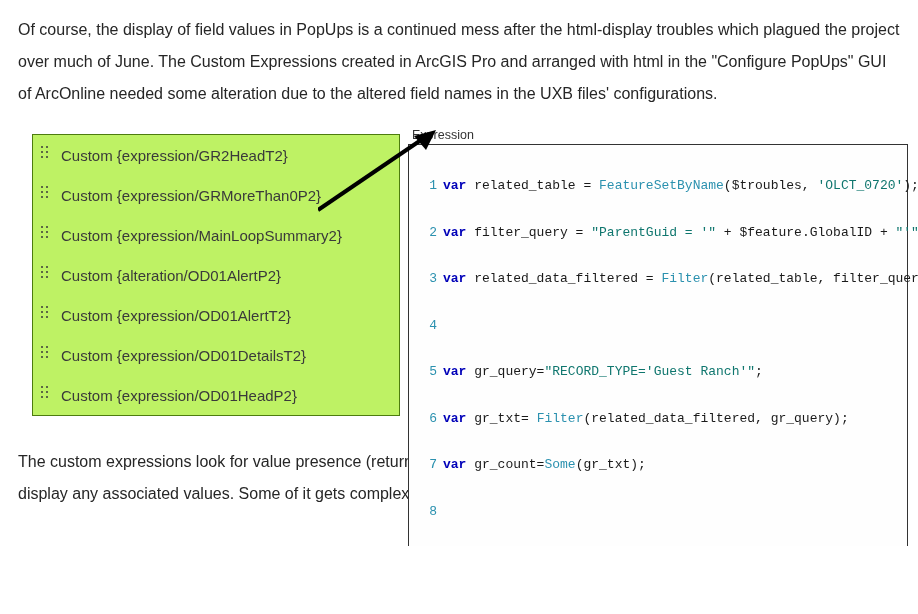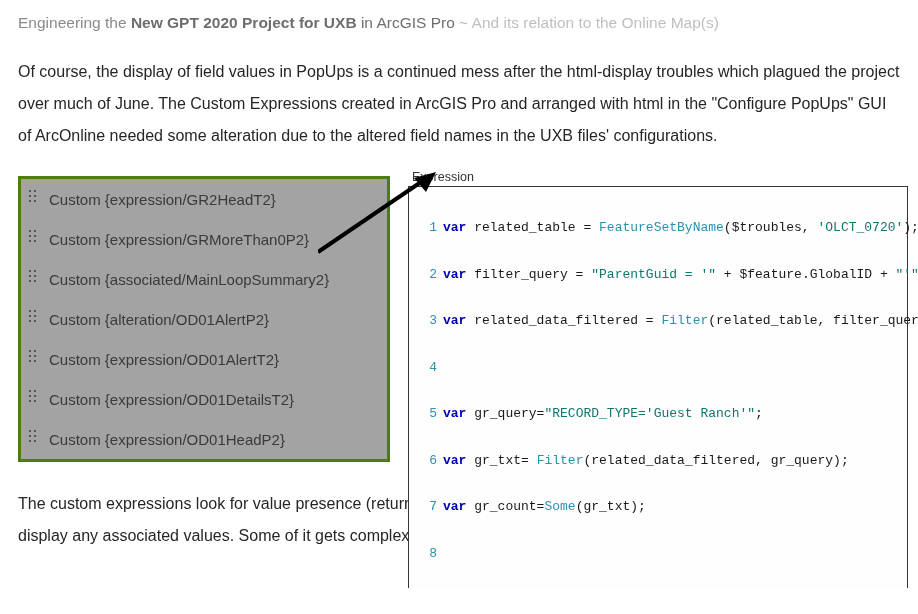--- a/index.html
+++ b/index.html
@@ -33,26 +33,27 @@
   }
   .diagram-row {
     display: flex;
     align-items: flex-start;
     position: relative;
     margin: 6px 0 18px 0;
     height: 300px;
   }
   .expr-box {
     width: 366px;
-    border: 3px solid #4d7c0f;
+    border: 1px solid #4d7c0f;
     box-shadow: 0 0 0 0 rgba(0,0,0,0);
-    background: #a3a3a3;
+    background: #bef264;
     margin-top: 6px;
     position: relative;
     z-index: 2;
+    margin-left: 14px;
   }
   .expr-item {
     display: flex;
     align-items: center;
     height: 40px;
     padding: 0 8px 0 6px;
     font-size: 15px;
     color: #3a3a3a;
   }
   .drag-dots {
@@ -111,23 +112,20 @@
   .kw   { color: #0000b8; font-weight: bold; }
   .fn   { color: #2b91af; font-family: Liberation Mono, monospace; }
   .str  { color: #0f766e; }
   .footer-para { margin-top: 12px; }
 </style>
 </head>
 <body>
 
 <div class="page">
 
-  <div class="heading">
-    <span class="eng">Engineering the </span><span class="bold">New GPT 2020 Project for UXB</span><span class="mid"> in ArcGIS Pro </span><span class="tilde">~ </span><span class="tail">And its relation to the Online Map(s)</span>
-  </div>
 
   <p class="para">Of course, the display of field values in PopUps is a continued mess after the html-display troubles which plagued the project over much of June.  The Custom Expressions created in ArcGIS Pro and arranged with html in the "Configure PopUps" GUI of ArcOnline needed some alteration due to the altered field names in the UXB files' configurations.</p>
 
   <div class="diagram-row">
 
     <div class="expr-box">
       <div class="expr-item">
         <span class="drag-dots">
             <span></span>
             <span></span>
@@ -151,21 +149,21 @@
       </div>
       <div class="expr-item">
         <span class="drag-dots">
             <span></span>
             <span></span>
             <span></span>
             <span></span>
             <span></span>
             <span></span>
           </span>
-        <span>Custom {associated/MainLoopSummary2}</span>
+        <span>Custom {expression/MainLoopSummary2}</span>
       </div>
       <div class="expr-item">
         <span class="drag-dots">
             <span></span>
             <span></span>
             <span></span>
             <span></span>
             <span></span>
             <span></span>
           </span>

